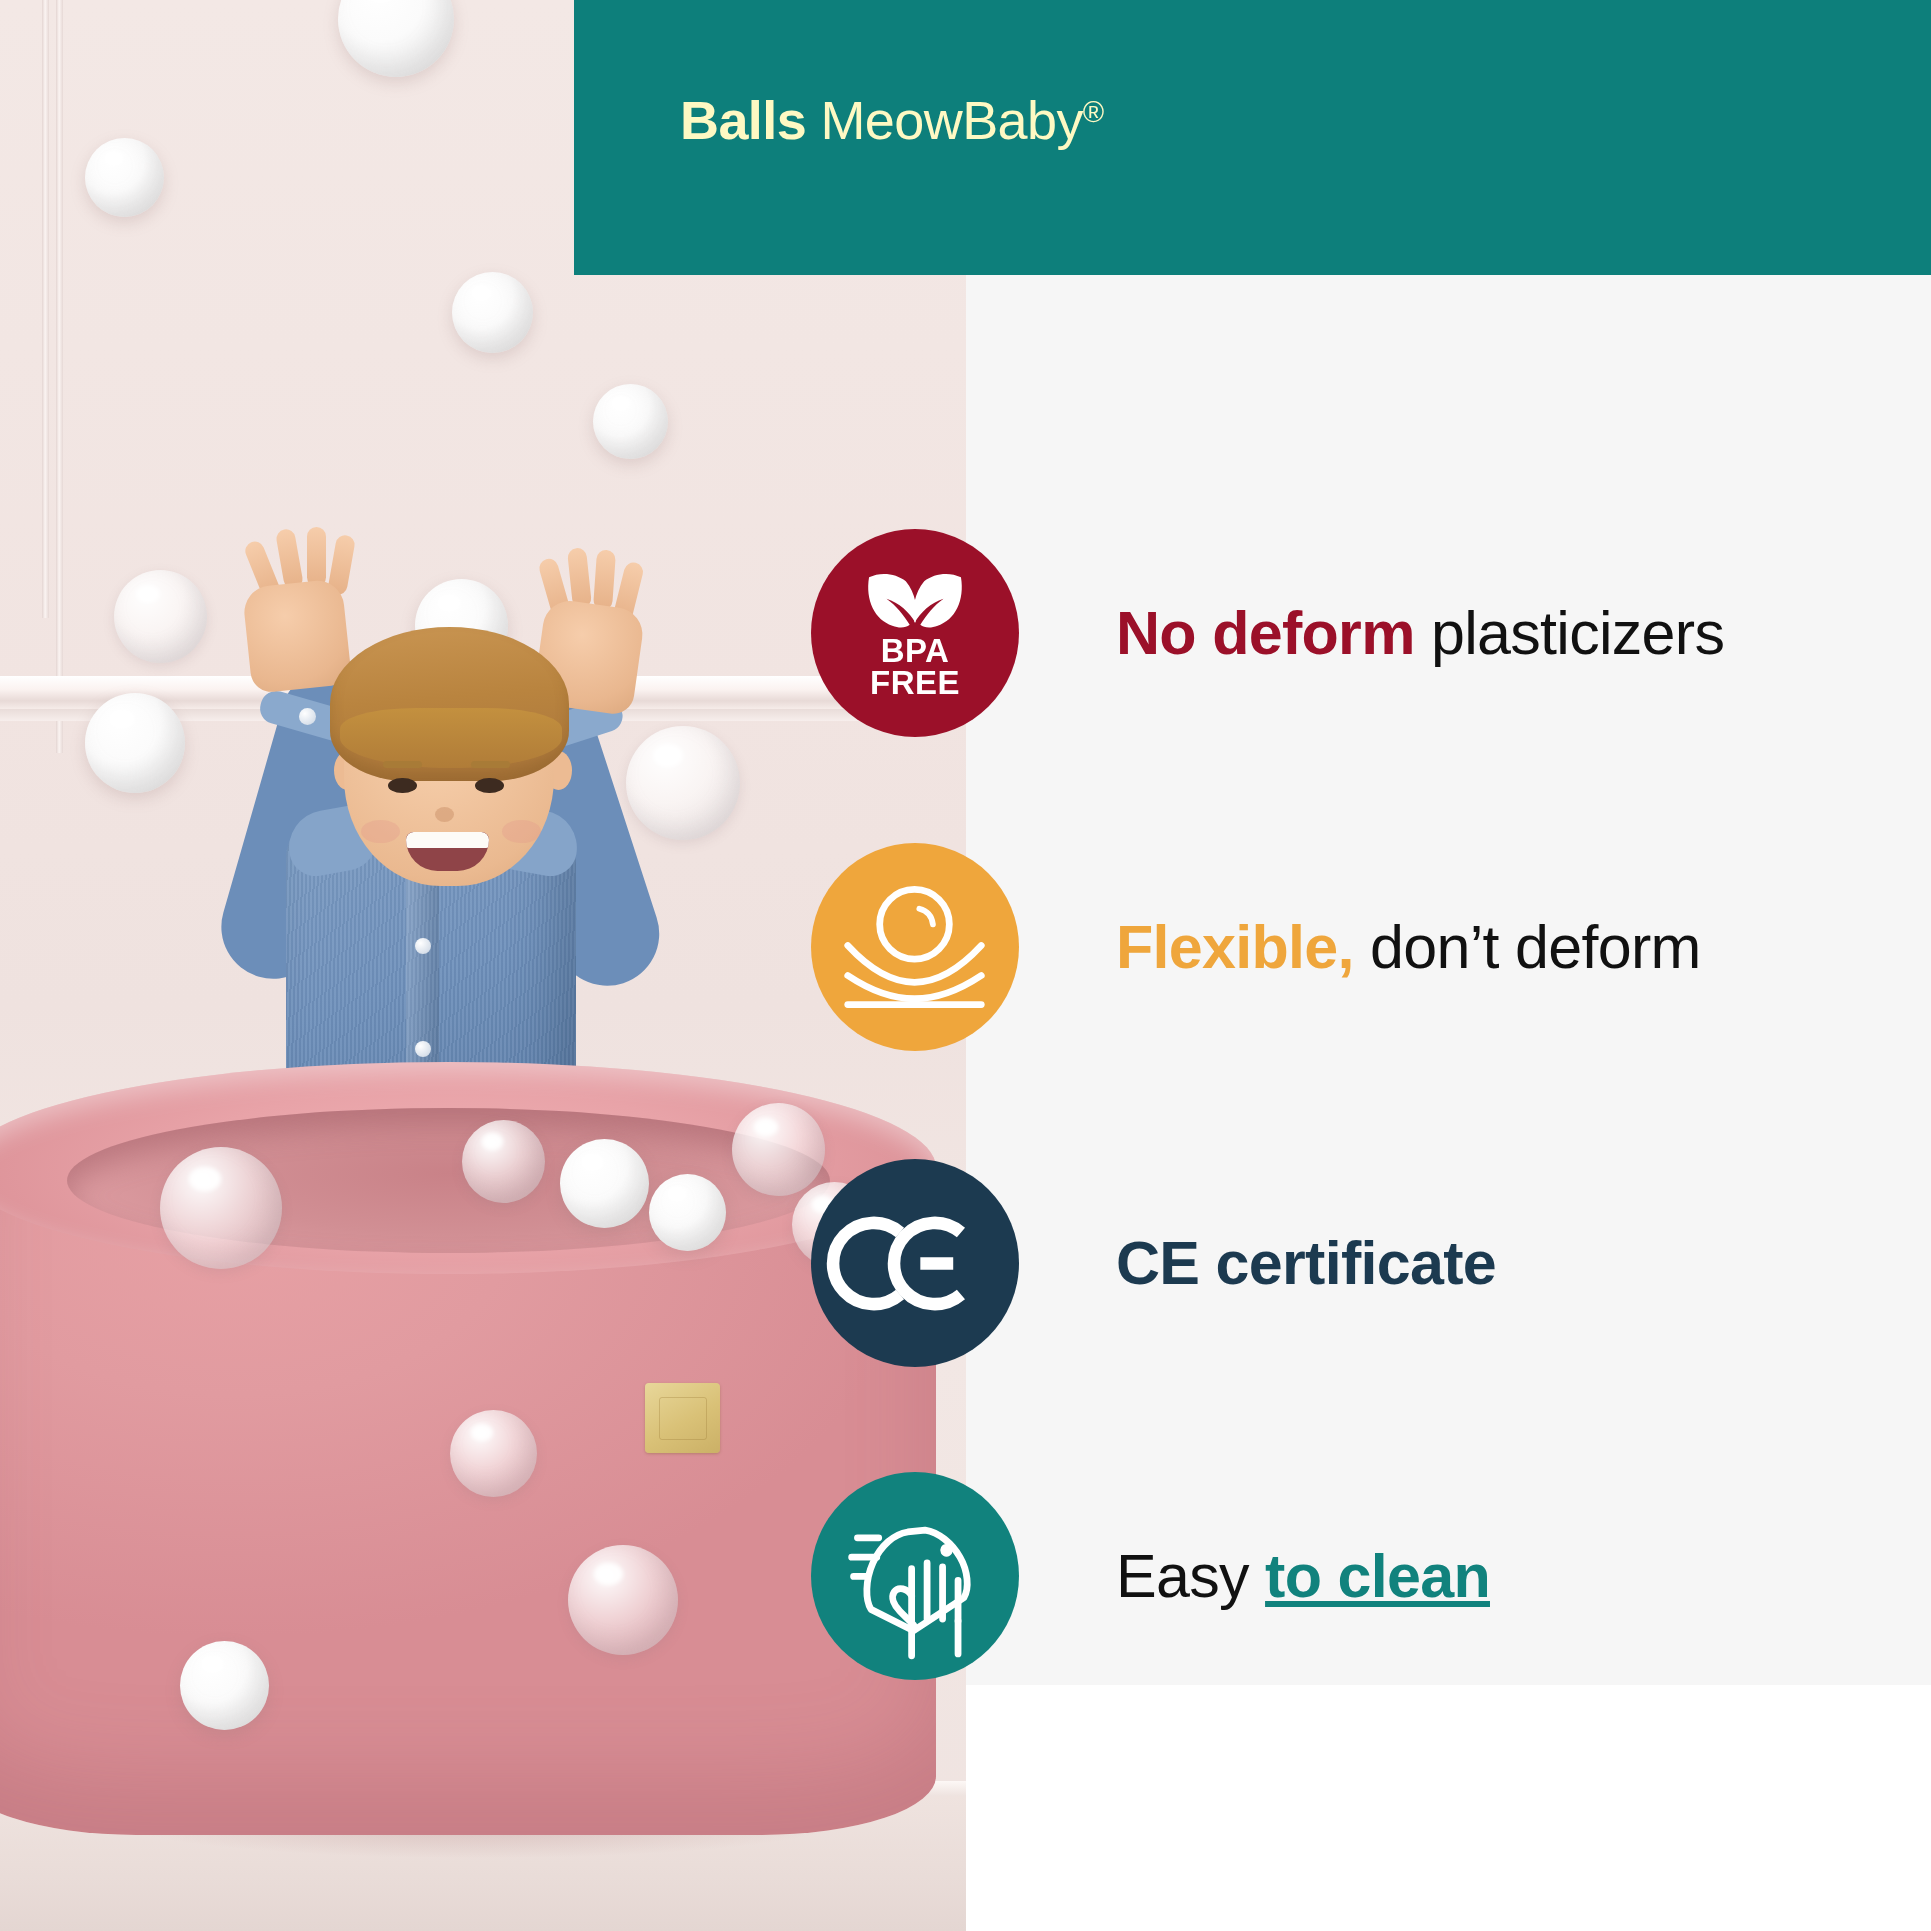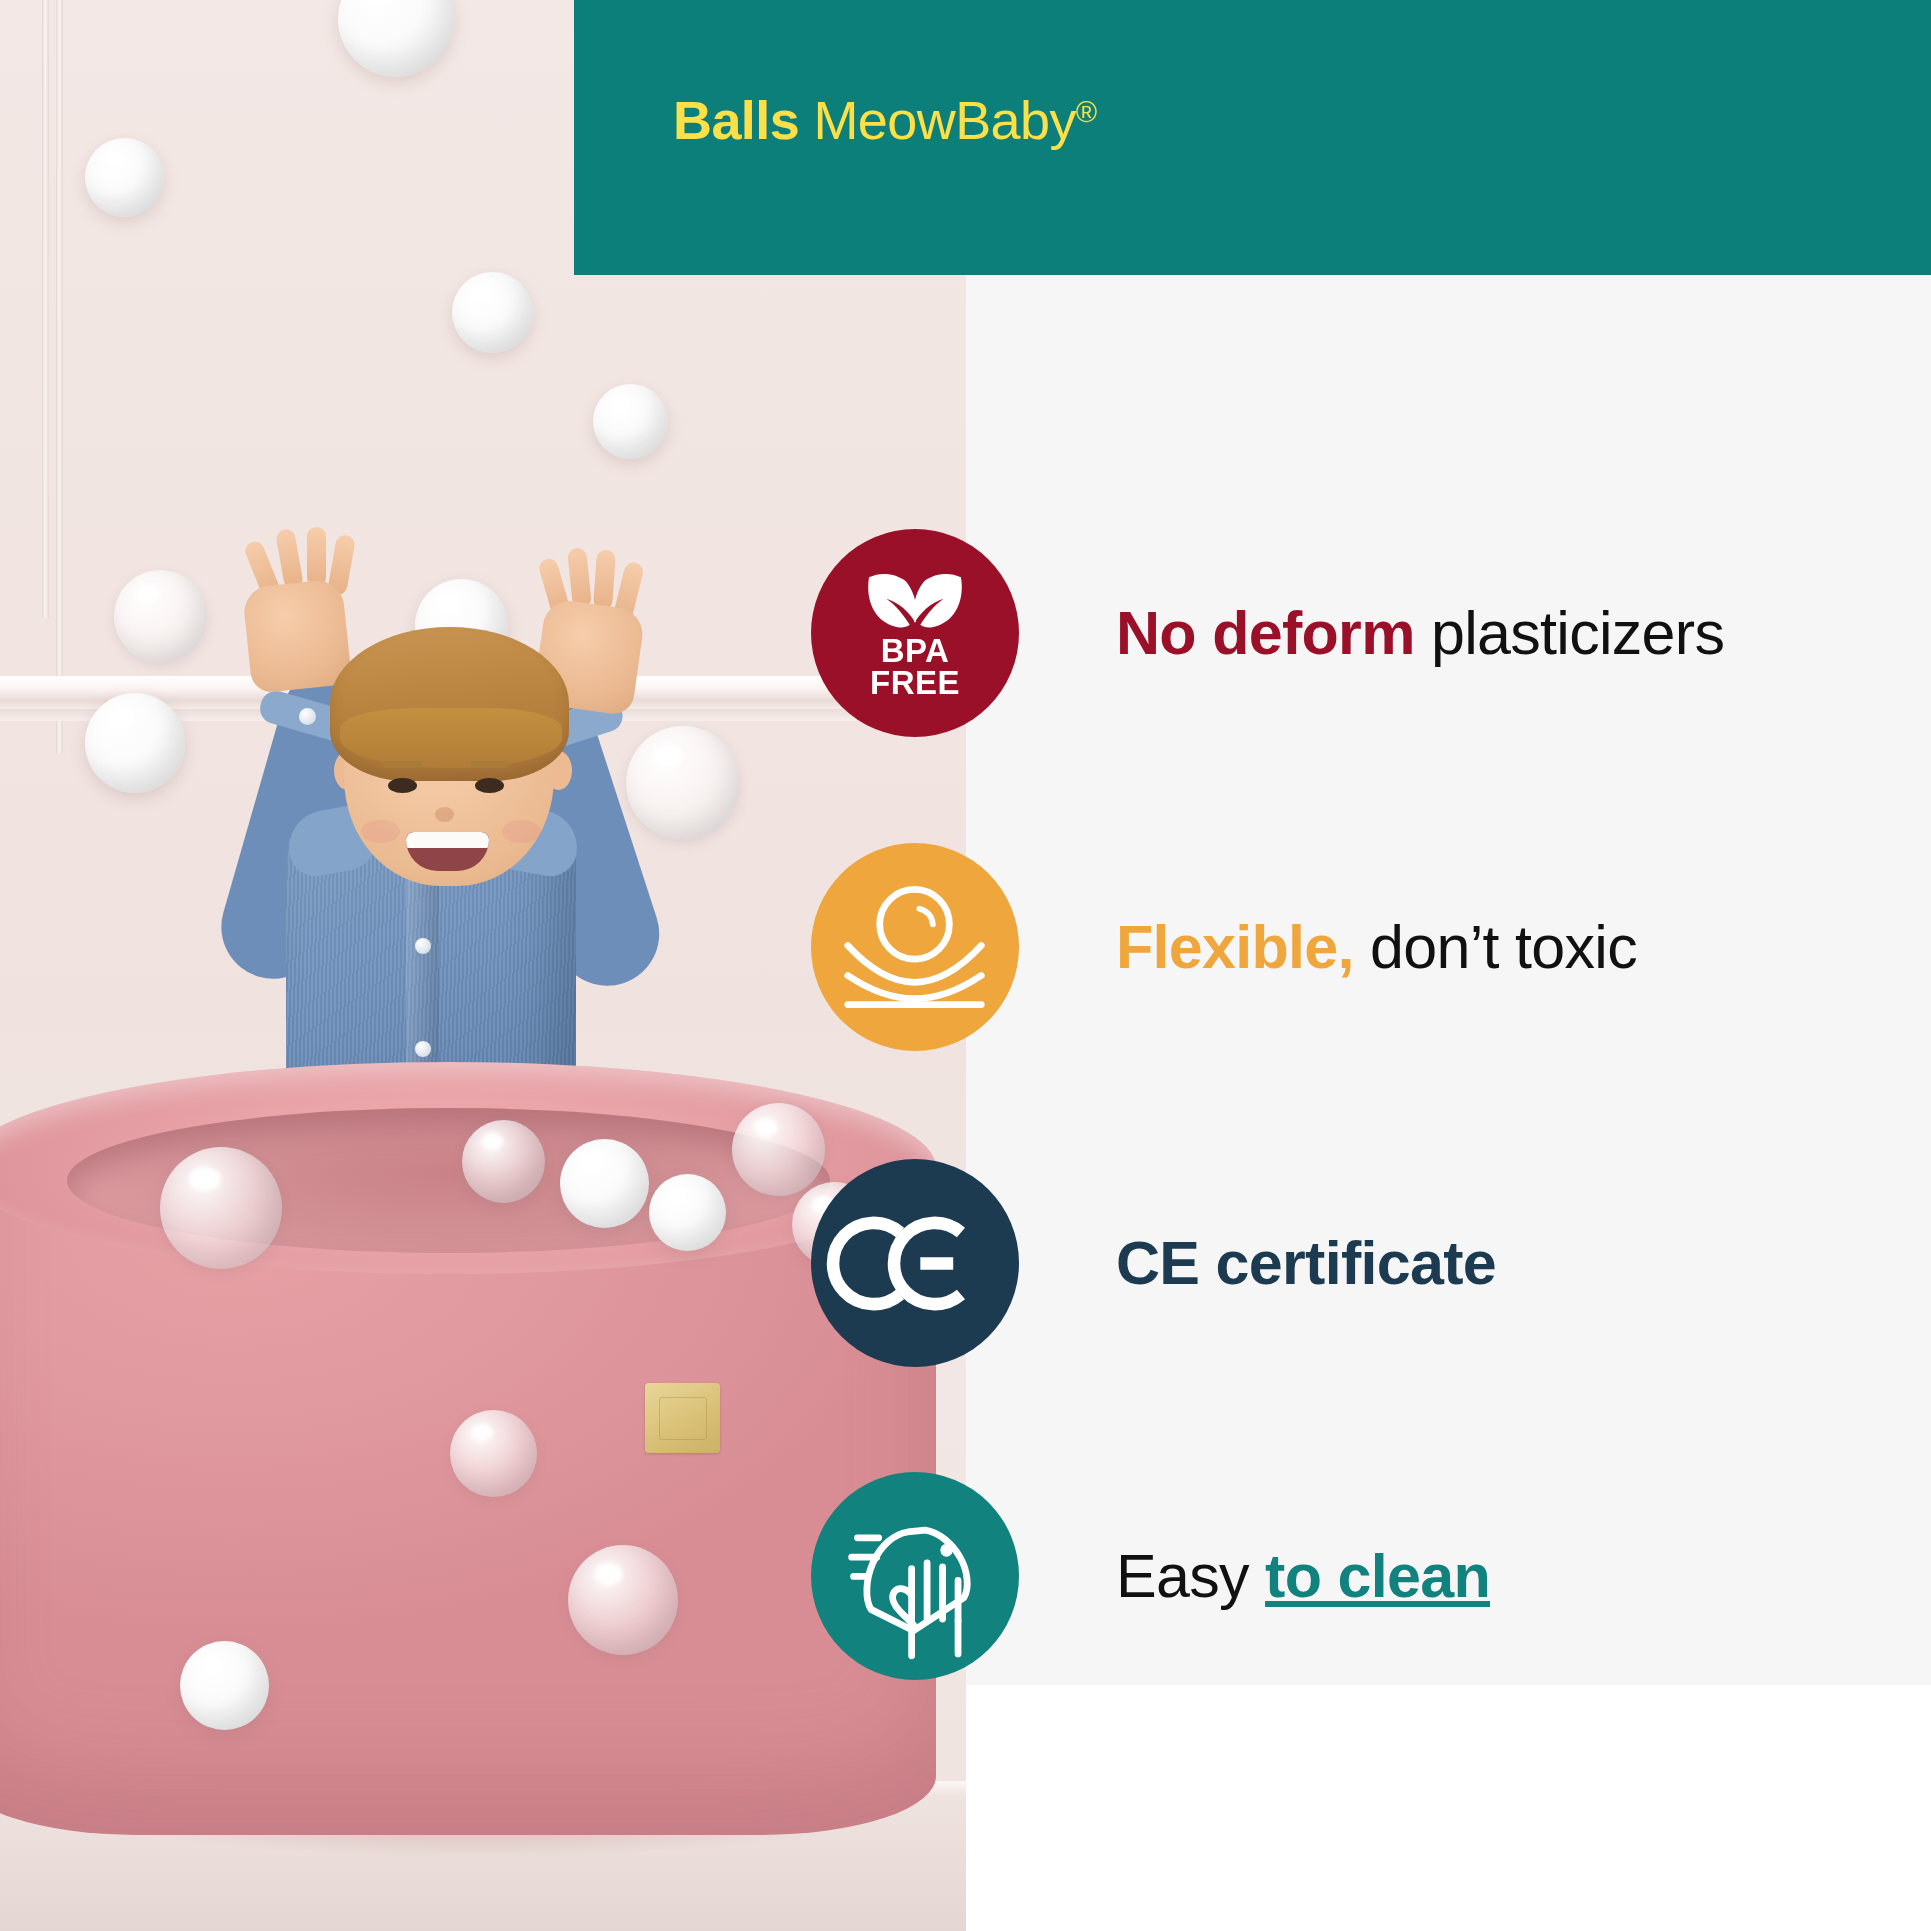--- a/index.html
+++ b/index.html
@@ -203,22 +203,22 @@
     position:absolute;left:24%;top:16%;width:26%;height:20%;border-radius:50%;
     background:rgba(255,255,255,.92);filter:blur(1.9px);
   }
 
   
   .header{
     position:absolute;left:574px;top:0;width:1357px;height:275px;
     background:#0d7f7b;
   }
   .header-title{
-    position:absolute;left:99px;top:89px;
-    font-size:54px;letter-spacing:-0.6px;color:#fde047;white-space:nowrap;
+    position:absolute;left:106px;top:89px;
+    font-size:54px;letter-spacing:-0.6px;color:#fef9c3;white-space:nowrap;
   }
   .header-title .b{font-weight:700;}
   .header-title .n{font-weight:400;}
   .header-title .reg{font-size:29px;vertical-align:17.4px;font-weight:400;}
 
   
   .features{position:absolute;left:0;top:0;width:1931px;height:1931px;}
   .feature{position:absolute;display:flex;align-items:center;}
   .f-icon{
     position:relative;width:208px;height:208px;border-radius:50%;
@@ -403,21 +403,21 @@
           <g fill="none" stroke="#ffffff" stroke-width="7" stroke-linecap="round">
             <circle cx="107" cy="84" r="36"></circle>
             <path d="M112 68c8 2 13 8 14 16" stroke-width="6"></path>
             <path d="M38 106c24 26 48 38 69 38s45 -12 69 -38"></path>
             <path d="M38 137c24 16 48 24 69 24s45 -8 69 -24"></path>
             <path d="M38 167h138"></path>
           </g>
         </svg>
       </div>
       <div class="f-text">
-        <span class="hl" style="color:#efa63c;">Flexible,</span><span> don’t toxic</span>
+        <span class="hl" style="color:#efa63c;">Flexible,</span><span> don’t deform</span>
       </div>
     </div>
 
     <div class="feature" id="row-3">
       <div class="f-icon" style="background:#1c3a50;">
         <svg width="208" height="208" viewBox="0 0 215 215" aria-hidden="true">
           <g fill="none" stroke="#ffffff" stroke-width="13">
             <path d="M92 76a42 42 0 1 0 0 64"></path>
             <path d="M155 76a42 42 0 1 0 0 64"></path>
             <path d="M113 108h34"></path>

